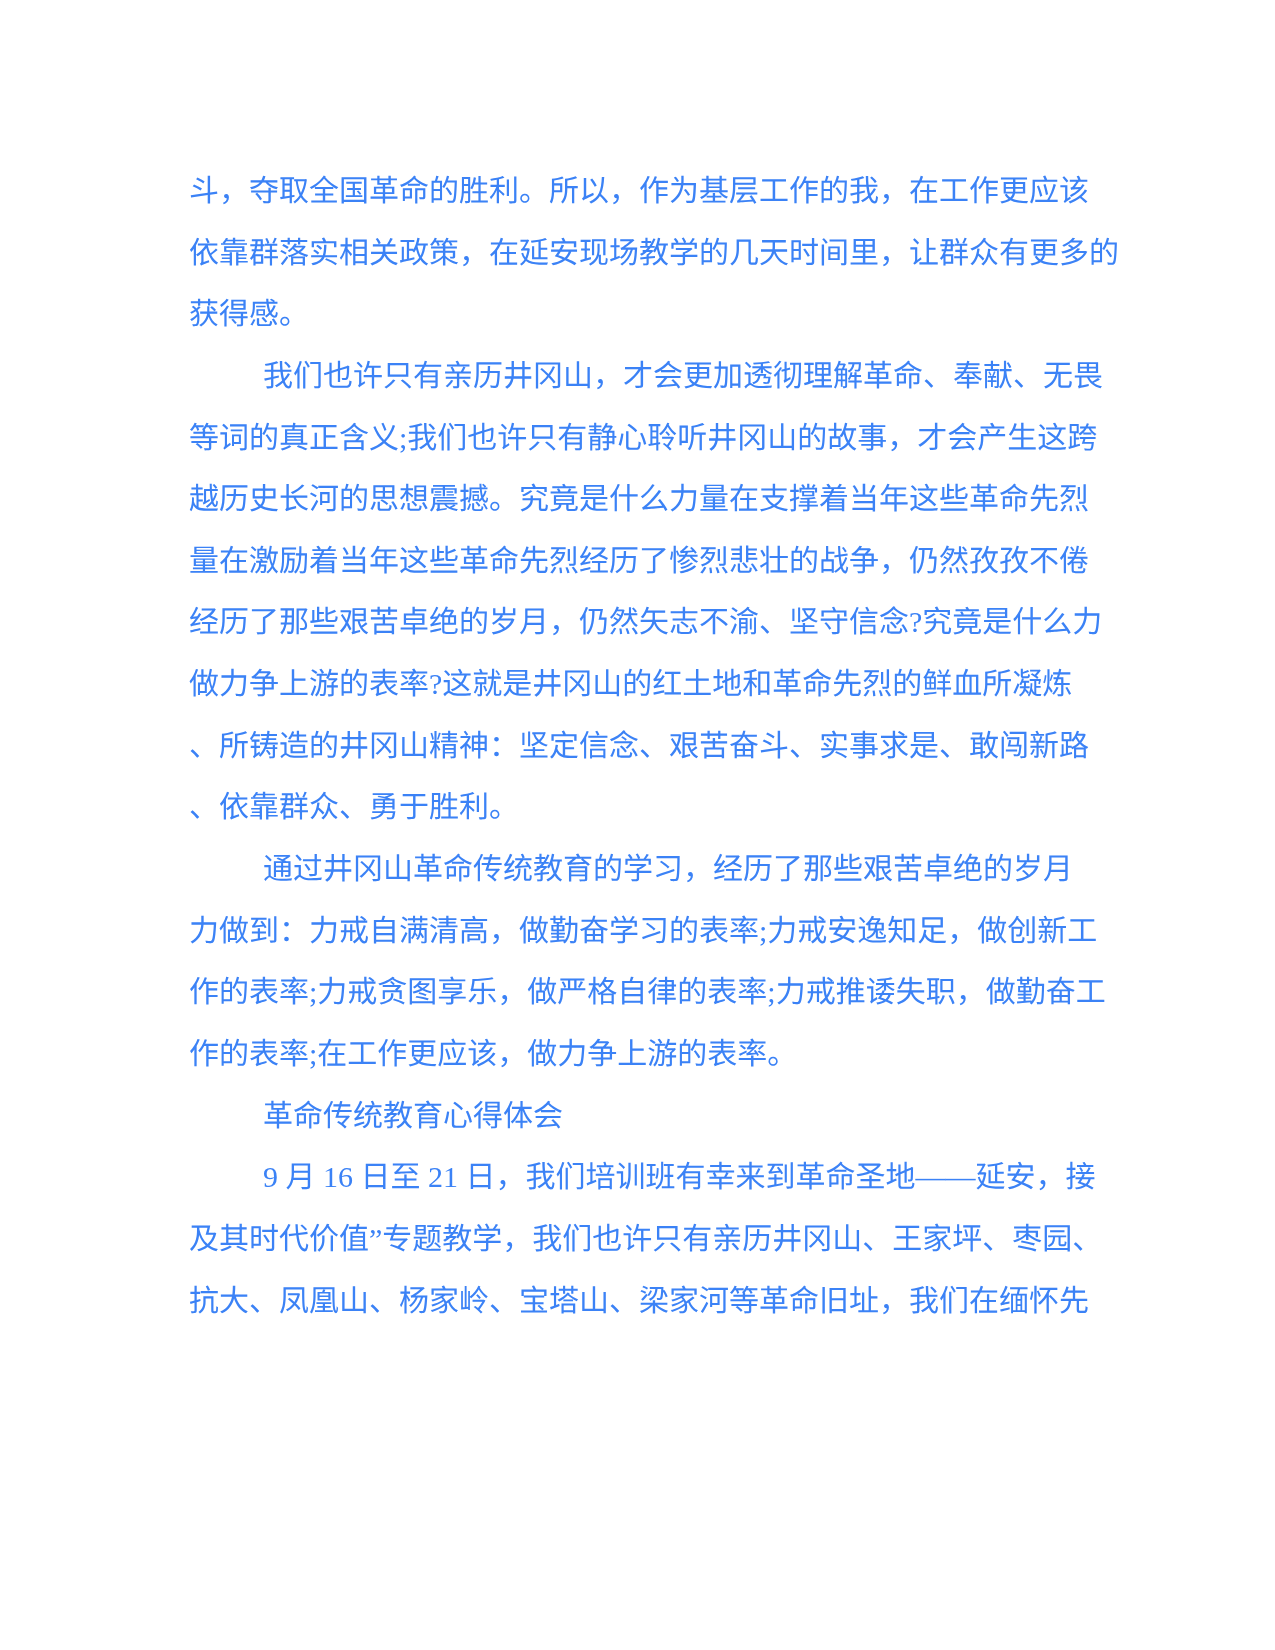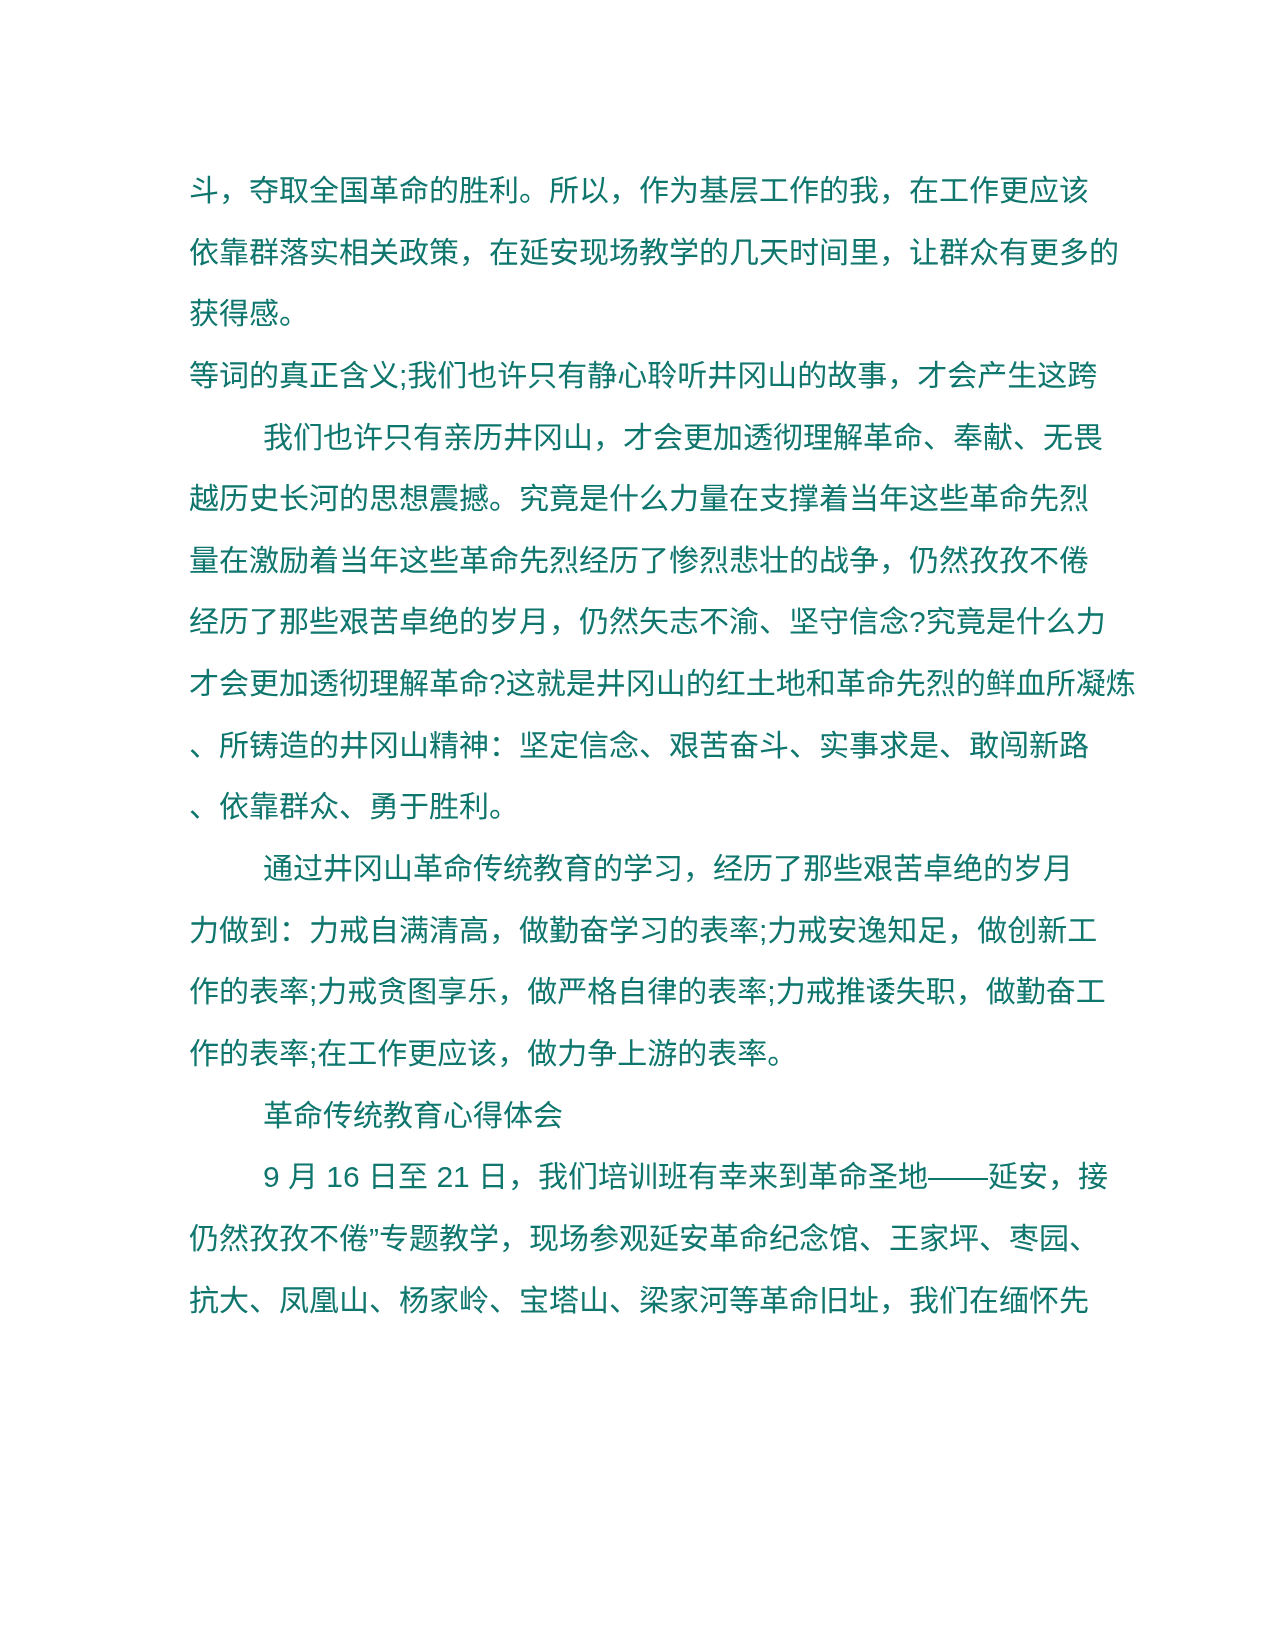--- a/index.html
+++ b/index.html
@@ -18,53 +18,53 @@
     left: 0; top: 0;
     width: 1275px;
     height: 1650px;
     background: #ffffff;
   }
   .text-block {
     position: absolute;
     left: 189px;
     top: 160px;
     width: 896px;
-    font-family: Liberation Sans, sans-serif;
+    font-family: Liberation Serif, serif;
     font-size: 30px;
     font-weight: 400;
-    color: #0f766e;
+    color: #3b82f6;
   }
   .line {
     height: 61.65px;
     line-height: 61.65px;
     white-space: pre;
     letter-spacing: 0;
   }
   .line.indent {
     padding-left: 74px;
   }
 </style>
 </head>
 <body>
 
 <div class="page">
   <div class="text-block">
     <div class="line">斗，夺取全国革命的胜利。所以，作为基层工作的我，在工作更应该</div>
     <div class="line">依靠群落实相关政策，在延安现场教学的几天时间里，让群众有更多的</div>
     <div class="line">获得感。</div>
+    <div class="line indent">我们也许只有亲历井冈山，才会更加透彻理解革命、奉献、无畏</div>
     <div class="line">等词的真正含义;我们也许只有静心聆听井冈山的故事，才会产生这跨</div>
-    <div class="line indent">我们也许只有亲历井冈山，才会更加透彻理解革命、奉献、无畏</div>
     <div class="line">越历史长河的思想震撼。究竟是什么力量在支撑着当年这些革命先烈</div>
     <div class="line">量在激励着当年这些革命先烈经历了惨烈悲壮的战争，仍然孜孜不倦</div>
     <div class="line">经历了那些艰苦卓绝的岁月，仍然矢志不渝、坚守信念?究竟是什么力</div>
-    <div class="line">才会更加透彻理解革命?这就是井冈山的红土地和革命先烈的鲜血所凝炼</div>
+    <div class="line">做力争上游的表率?这就是井冈山的红土地和革命先烈的鲜血所凝炼</div>
     <div class="line">、所铸造的井冈山精神：坚定信念、艰苦奋斗、实事求是、敢闯新路</div>
     <div class="line">、依靠群众、勇于胜利。</div>
     <div class="line indent">通过井冈山革命传统教育的学习，经历了那些艰苦卓绝的岁月</div>
     <div class="line">力做到：力戒自满清高，做勤奋学习的表率;力戒安逸知足，做创新工</div>
     <div class="line">作的表率;力戒贪图享乐，做严格自律的表率;力戒推诿失职，做勤奋工</div>
     <div class="line">作的表率;在工作更应该，做力争上游的表率。</div>
     <div class="line indent">革命传统教育心得体会</div>
     <div class="line indent">9 月 16 日至 21 日，我们培训班有幸来到革命圣地——延安，接</div>
-    <div class="line">仍然孜孜不倦”专题教学，现场参观延安革命纪念馆、王家坪、枣园、</div>
+    <div class="line">及其时代价值”专题教学，我们也许只有亲历井冈山、王家坪、枣园、</div>
     <div class="line">抗大、凤凰山、杨家岭、宝塔山、梁家河等革命旧址，我们在缅怀先</div>
   </div>
 </div>
 
 </body></html>

